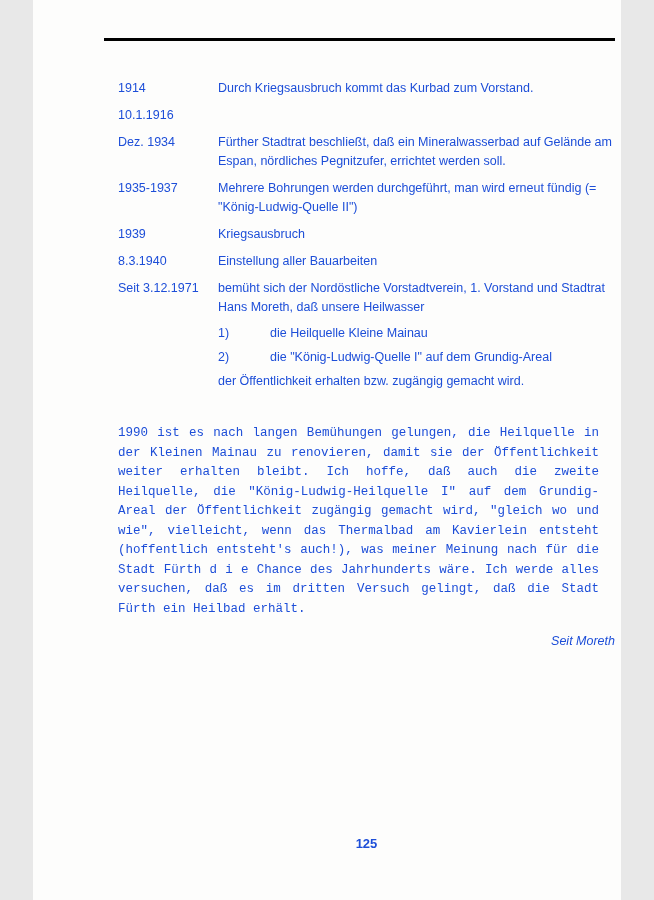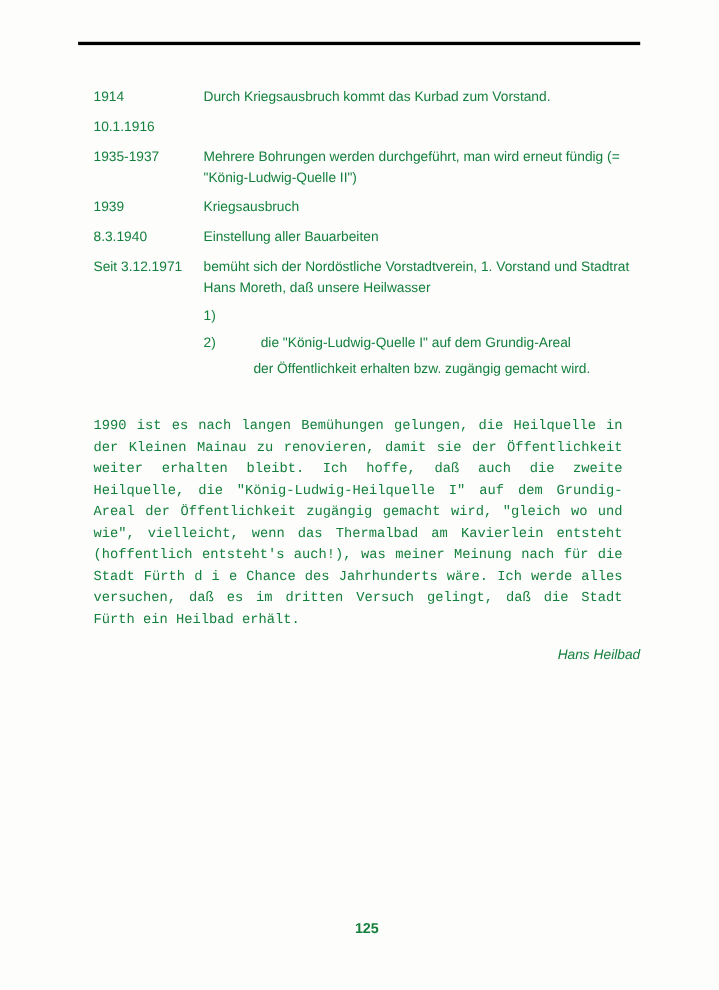--- a/index.html
+++ b/index.html
@@ -2,26 +2,26 @@
 <html><head>
 <meta charset="utf-8">
 <style>
   html, body {
     margin: 0;
     padding: 0;
     background: #e8e8e8;
   }
   .page {
     position: relative;
-    width: 654px;
+    width: 588px;
     height: 900px;
     margin: 0 auto;
     background: #fdfdfc;
     font-family: "Liberation Sans", sans-serif;
-    color: #15803d;
+    color: #1d4ed8;
     font-size: 12.5px;
     line-height: 19px;
     overflow: hidden;
   }
   .rule {
     position: absolute;
     left: 71px;
     top: 38px;
     width: 511px;
     height: 3px;
@@ -50,21 +50,20 @@
   .subrow {
     display: flex;
     margin-bottom: 5px;
   }
   .subnum {
     flex: 0 0 52px;
     width: 52px;
   }
   .after-line {
     margin-top: 3px;
-    text-align: center;
   }
   .body-par {
     margin: 33px 16px 0 0;
     text-align: justify;
     line-height: 19.5px;
     font-family: Liberation Mono, monospace;
   }
   .signature {
     margin-top: 13px;
     text-align: right;
@@ -92,20 +91,24 @@
 
       <div class="row">
         <div class="date">1914</div>
         <div class="text">Durch Kriegsausbruch kommt das Kurbad zum Vorstand.</div>
       </div>
 
       <div class="row">
         <div class="date">10.1.1916</div>
       </div>
 
+      <div class="row">
+        <div class="date">Dez. 1934</div>
+        <div class="text">Fürther Stadtrat beschließt, daß ein Mineralwasserbad auf Gelände am Espan, nördliches Pegnitzufer, errichtet werden soll.</div>
+      </div>
 
       <div class="row">
         <div class="date">1935-1937</div>
         <div class="text">Mehrere Bohrungen werden durchgeführt, man wird erneut fündig (= "König-Ludwig-Quelle II")</div>
       </div>
 
       <div class="row">
         <div class="date">1939</div>
         <div class="text">Kriegsausbruch</div>
       </div>
@@ -115,32 +118,33 @@
         <div class="text">Einstellung aller Bauarbeiten</div>
       </div>
 
       <div class="row">
         <div class="date">Seit 3.12.1971</div>
         <div class="text-block">
           <div>bemüht sich der Nordöstliche Vorstadtverein, 1. Vorstand und Stadtrat Hans Moreth, daß unsere Heilwasser</div>
           <div class="sublist">
             <div class="subrow">
               <span class="subnum">1)</span>
+              <span>die Heilquelle Kleine Mainau</span>
             </div>
             <div class="subrow">
               <span class="subnum">2)</span>
               <span>die "König-Ludwig-Quelle I" auf dem Grundig-Areal</span>
             </div>
           </div>
           <div class="after-line">der Öffentlichkeit erhalten bzw. zugängig gemacht wird.</div>
         </div>
       </div>
 
     </div>
 
     <p class="body-par">1990 ist es nach langen Bemühungen gelungen, die Heilquelle in der Kleinen Mainau zu renovieren, damit sie der Öffentlichkeit weiter erhalten bleibt. Ich hoffe, daß auch die zweite Heilquelle, die "König-Ludwig-Heilquelle I" auf dem Grundig-Areal der Öffentlichkeit zugängig gemacht wird, "gleich wo und wie", vielleicht, wenn das Thermalbad am Kavierlein entsteht (hoffentlich entsteht's auch!), was meiner Meinung nach für die Stadt Fürth d i e Chance des Jahrhunderts wäre. Ich werde alles versuchen, daß es im dritten Versuch gelingt, daß die Stadt Fürth ein Heilbad erhält.</p>
 
-    <div class="signature">Hans Heilbad</div>
+    <div class="signature">Seit Moreth</div>
 
   </div>
 
   <div class="page-number">125</div>
 </div>
 
 </body></html>

